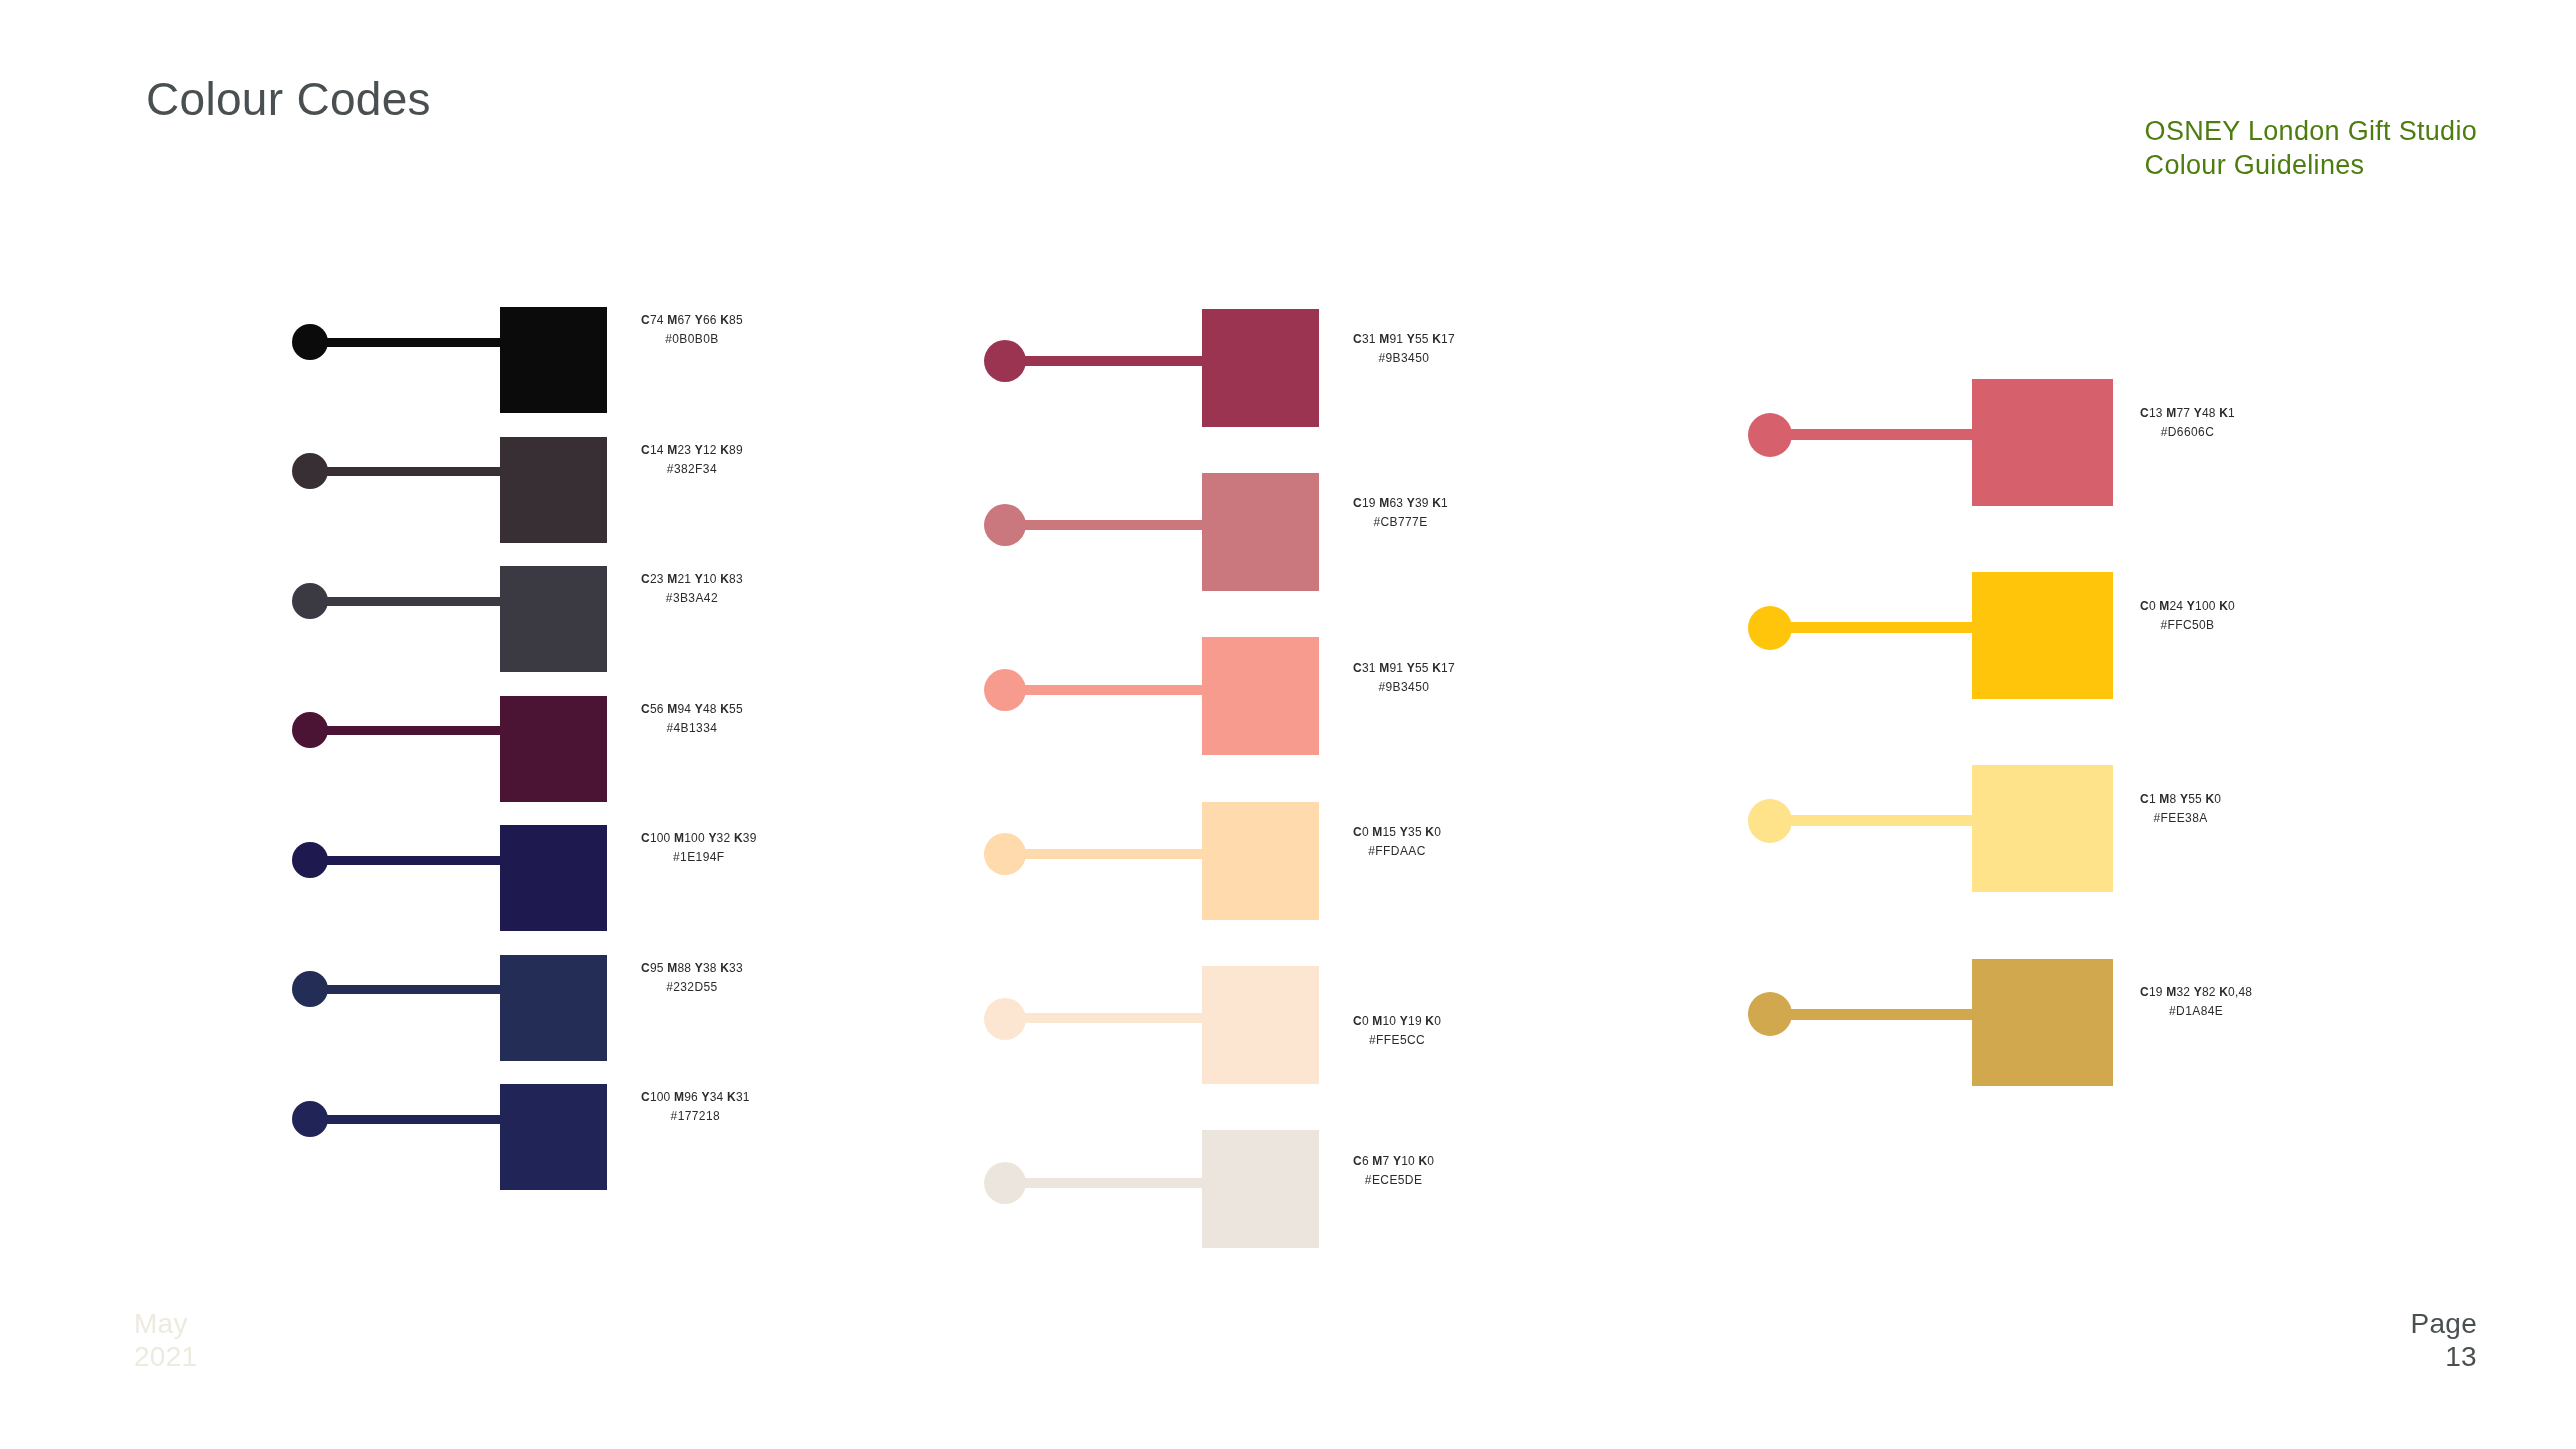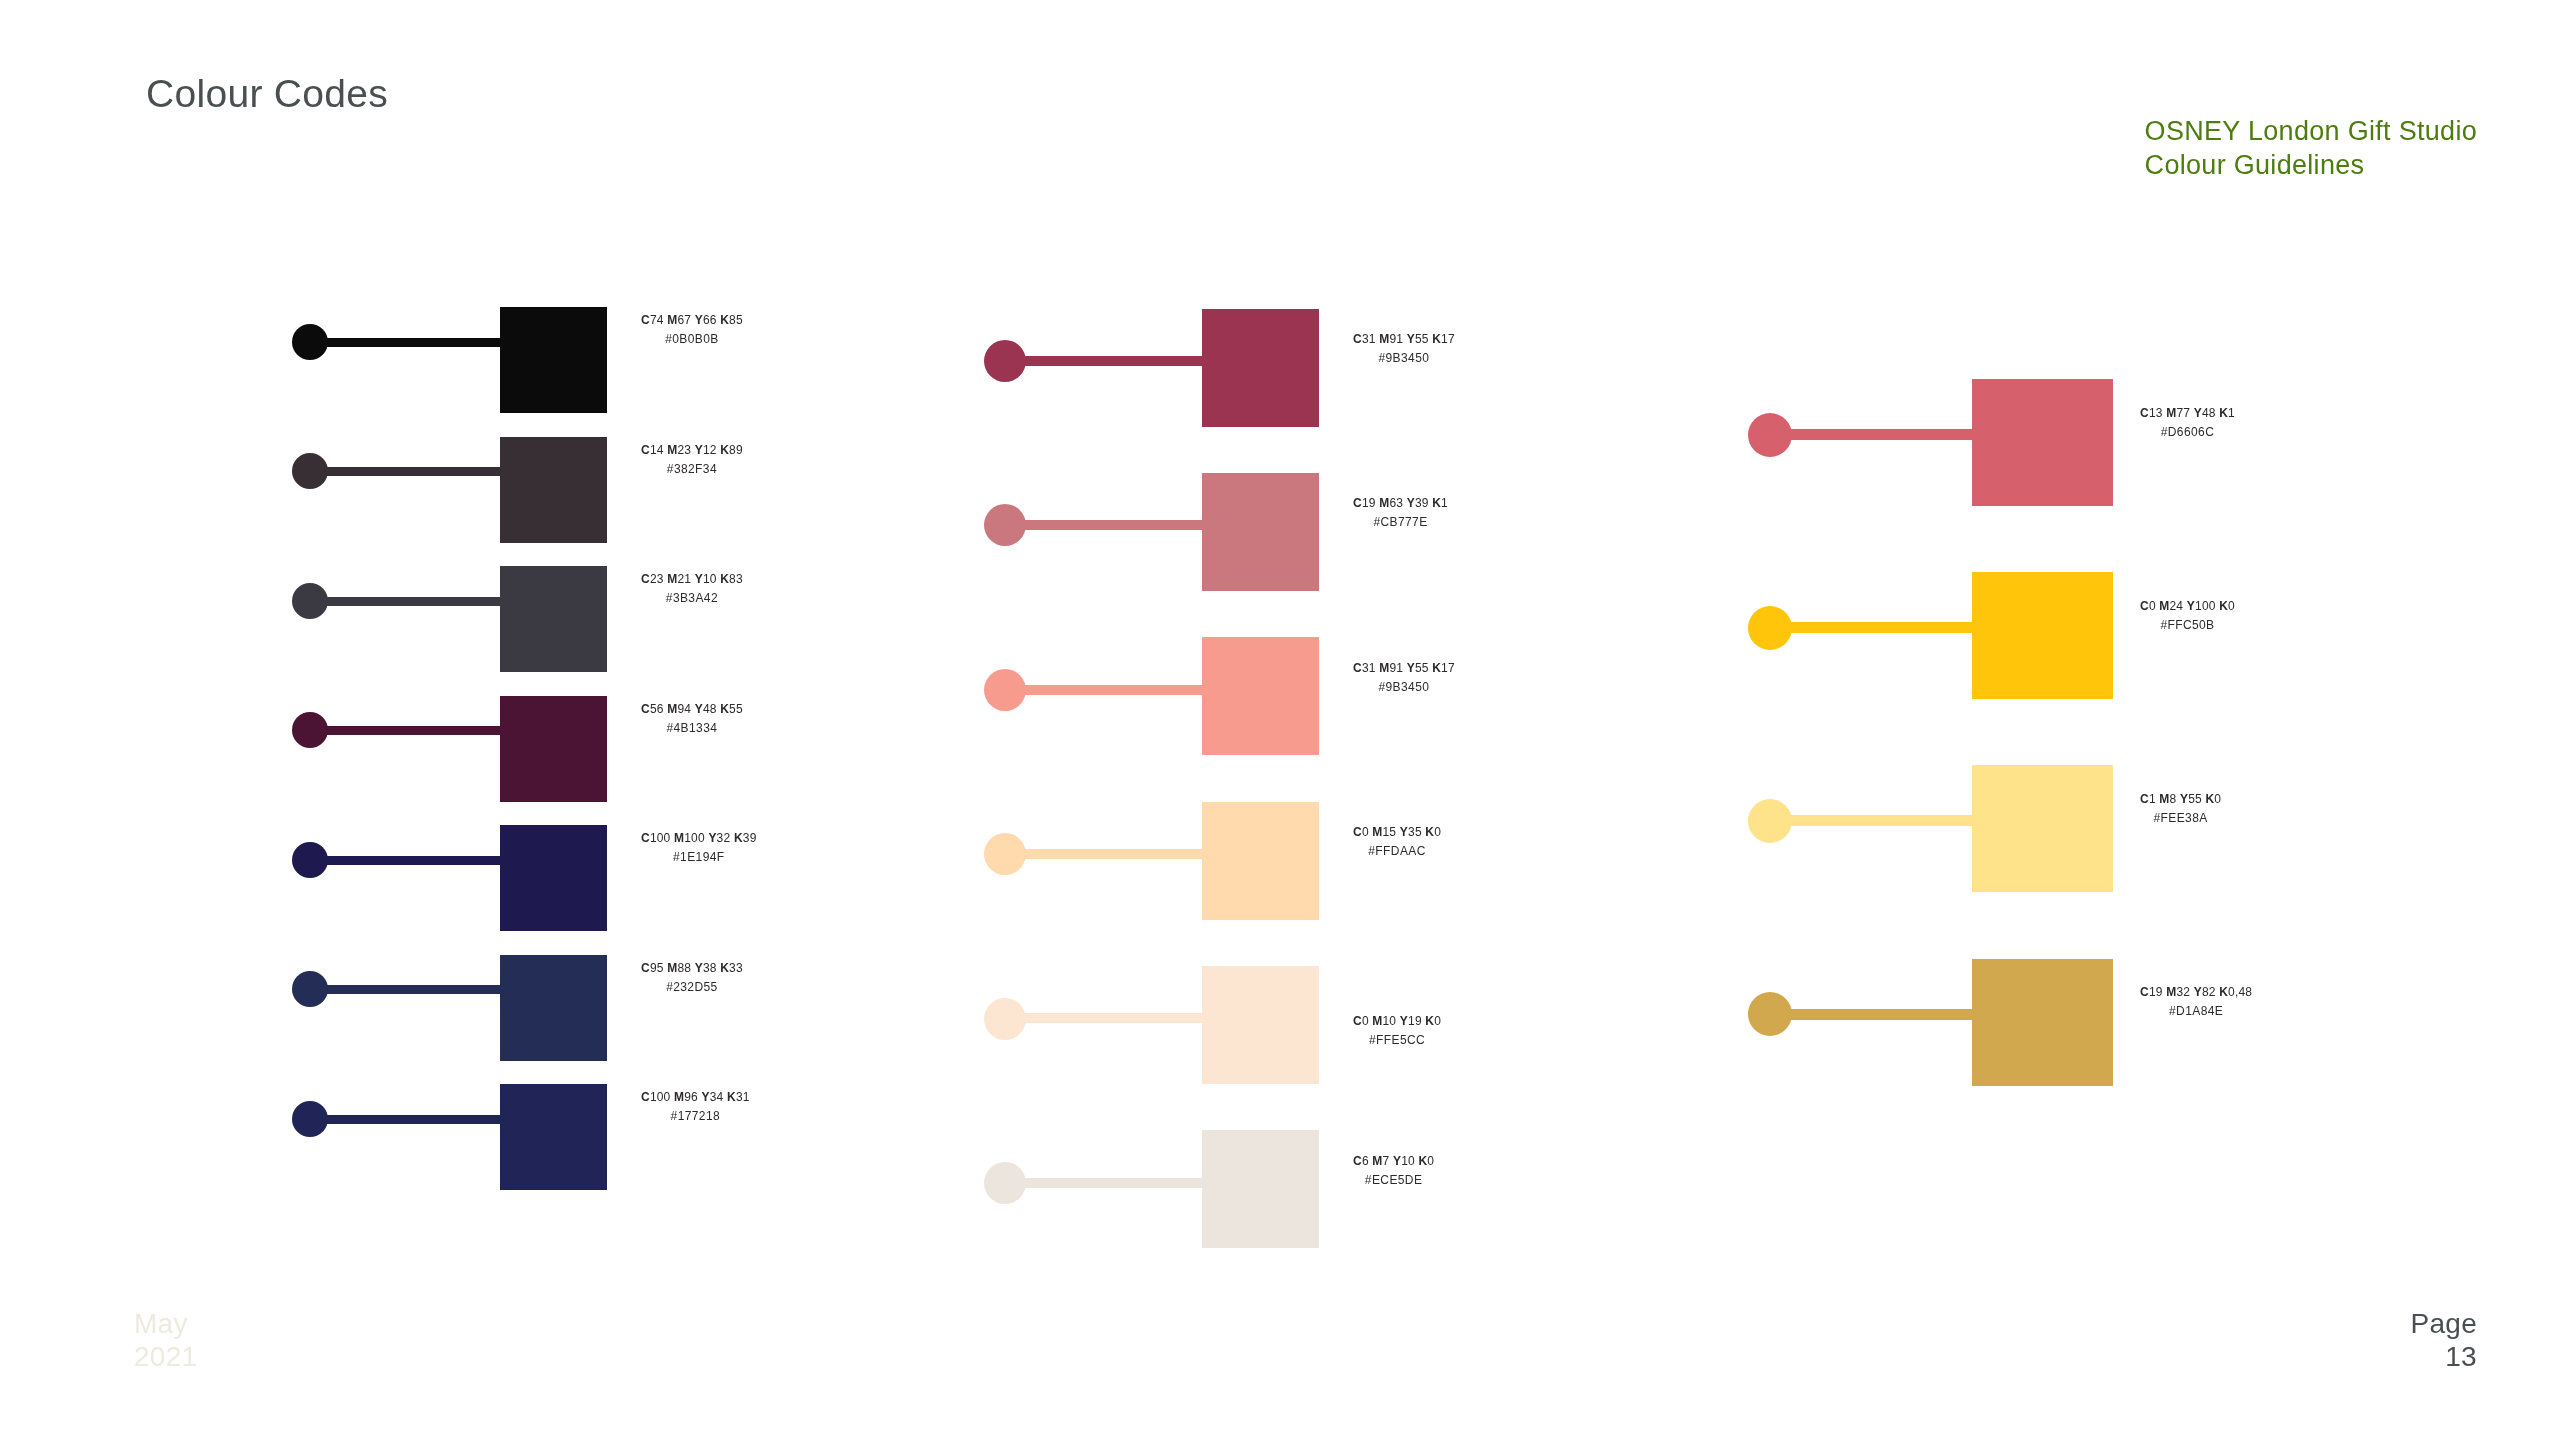--- a/index.html
+++ b/index.html
@@ -12,21 +12,21 @@
   #page {
     position:relative;
     width:2576px; height:1449px;
     background:#ffffff;
   }
 
   
   .page-title {
     position:absolute;
     left:146px; top:72px;
-    font-size:39px;
+    font-size:46px;
     font-weight:400;
     letter-spacing:0.3px;
     color:#4a5052;
     white-space:nowrap;
   }
   .brand-header {
     position:absolute;
     right:99px; top:115px;
     text-align:left;
     font-size:27px;

